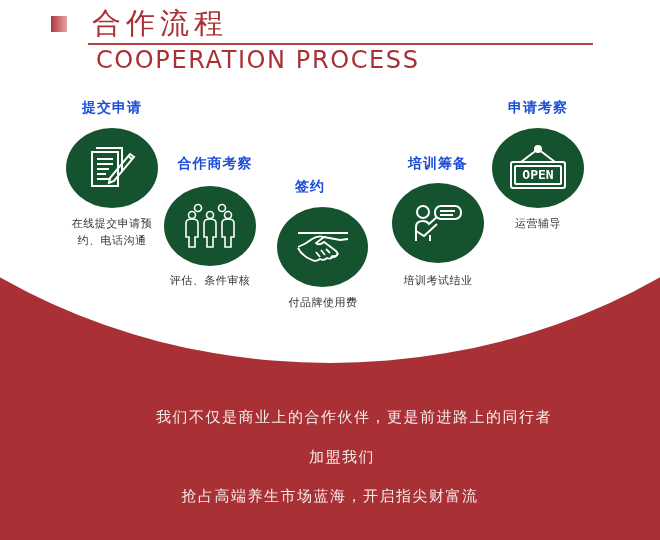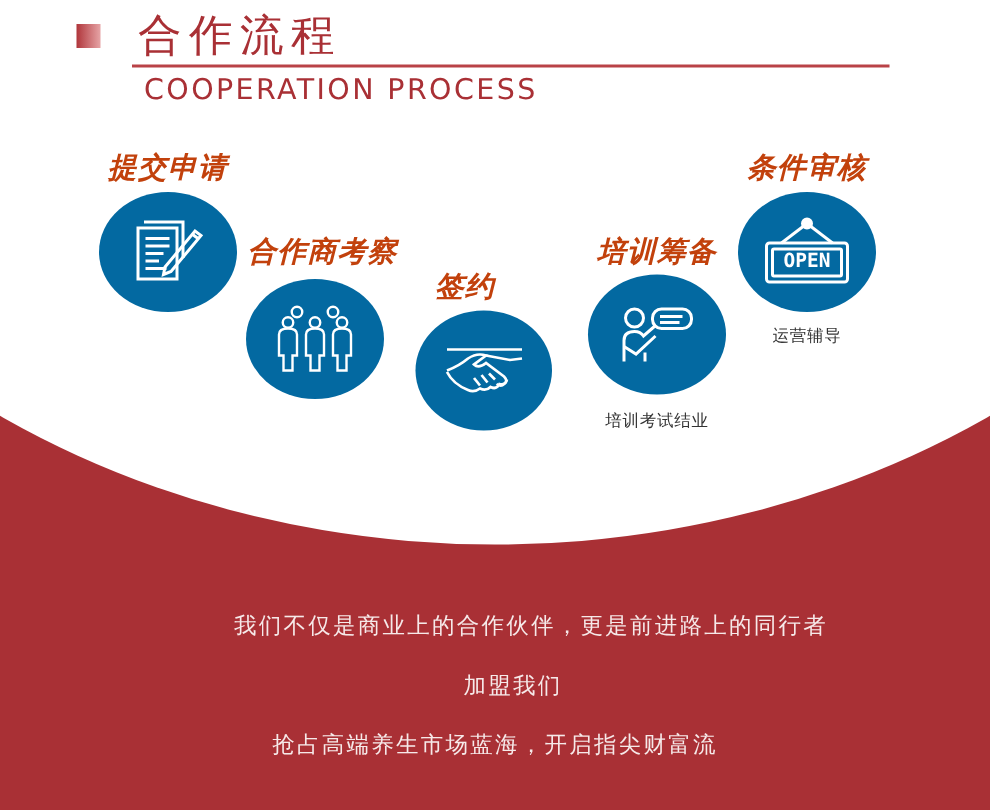--- a/index.html
+++ b/index.html
@@ -22,31 +22,31 @@
     }
     .header-title {
       position: absolute; left: 92px; top: 5px; font-size: 29px; line-height: 36px;
       color: #a93035; letter-spacing: 5px; font-weight: 500;
     }
     .header-rule {
       position: absolute; left: 88px; top: 43px; width: 505px; height: 2px;
       background: #b94247;
     }
     .header-sub {
-      position: absolute; left: 96px; top: 48px; font-size: 19px; line-height: 24px;
+      position: absolute; left: 96px; top: 48px; font-size: 24px; line-height: 24px;
       color: #a93035; letter-spacing: 1.6px;
       font-family: "DejaVu Sans", "Liberation Sans", sans-serif;
     }
     .step-title {
-      position: absolute; font-size: 19px; font-weight: bold; color: #c2410c;
-      white-space: nowrap; text-align: center; letter-spacing: 1px; font-style: italic;
+      position: absolute; font-size: 14px; font-weight: bold; color: #1d4ed8;
+      white-space: nowrap; text-align: center; letter-spacing: 1px;
     }
     .step-circle {
       position: absolute; width: 92px; height: 80px; border-radius: 50%;
-      background: #0369a1;
+      background: #14532d;
       display: flex; align-items: center; justify-content: center;
     }
     .step-circle svg { display: block; }
     .step-desc {
       position: absolute; font-size: 11px; line-height: 17px; color: #333333;
       text-align: center; white-space: nowrap; letter-spacing: 0.5px;
     }
     .slogan {
       position: absolute; left: 0; width: 660px; text-align: center;
       color: #f6e9e9; font-size: 15px; letter-spacing: 1.5px;
@@ -74,59 +74,63 @@
         <line x1="13" y1="22" x2="29" y2="22"></line>
         <line x1="13" y1="27" x2="25" y2="27"></line>
         <line x1="13" y1="32" x2="22" y2="32"></line>
         <line x1="13" y1="37" x2="27" y2="37"></line>
         <path d="M26 36 l20 -24 l4 3 l-20 24 l-5 2 z"></path>
         <line x1="44" y1="14" x2="48" y2="17"></line>
       </svg>
     </span>
   </div>
   <div class="step-desc" style="left:56px; top:215px; width:112px;">
+    <div>在线提交申请预</div>
+    <div>约、电话沟通</div>
   </div>
 </div>
 
 <div>
   <div class="step-title" style="left:160px; top:155px; width:110px;">合作商考察</div>
   <div class="step-circle" style="left:164px; top:186px;">
     <span>
       <svg width="54" height="46" viewBox="0 0 54 46" fill="none" stroke="#fff" stroke-width="1.6">
         <circle cx="15" cy="5" r="3.5"></circle>
           <circle cx="39" cy="5" r="3.5"></circle>
         <circle cx="9" cy="12" r="3.5"></circle>
           <circle cx="27" cy="12" r="3.5"></circle>
           <circle cx="45" cy="12" r="3.5"></circle>
         <path d="M3 34 v-14 q0 -4 6 -4 q6 0 6 4 v14 h-3 v10 h-6 v-10 z"></path>
         <path d="M21 34 v-14 q0 -4 6 -4 q6 0 6 4 v14 h-3 v10 h-6 v-10 z"></path>
         <path d="M39 34 v-14 q0 -4 6 -4 q6 0 6 4 v14 h-3 v10 h-6 v-10 z"></path>
       </svg>
     </span>
   </div>
   <div class="step-desc" style="left:154px; top:272px; width:112px;">
+    <div>评估、条件审核</div>
   </div>
 </div>
 
 <div>
   <div class="step-title" style="left:264px; top:178px; width:92px;">签约</div>
   <div class="step-circle" style="left:277px; top:207px; width:91px; height:80px;">
     <span>
       <svg width="58" height="34" viewBox="0 0 58 34" fill="none" stroke="#fff" stroke-width="1.8">
         <line x1="4" y1="3" x2="54" y2="3"></line>
         <path d="M4 17 q8 -3 14 -8 q6 -4 12 -2 l-8 6 q3 3 8 -1 l12 9 q3 3 0 5 q-2 2 -5 0"></path>
         <path d="M30 7 l16 3 l8 -1"></path>
         <path d="M4 18 q4 8 14 12 q4 2 8 -1 q4 2 7 -1 q4 2 6 -2 q4 1 5 -3"></path>
         <line x1="22" y1="22" x2="26" y2="27"></line>
         <line x1="27" y1="20" x2="31" y2="25"></line>
         <line x1="32" y1="19" x2="36" y2="23"></line>
       </svg>
     </span>
   </div>
   <div class="step-desc" style="left:265px; top:294px; width:116px;">
+    <div>付品牌使用费</div>
   </div>
 </div>
 
 <div>
   <div class="step-title" style="left:392px; top:155px; width:92px;">培训筹备</div>
   <div class="step-circle" style="left:392px; top:183px;">
     <span>
       <svg width="50" height="40" viewBox="0 0 50 40" fill="none" stroke="#fff" stroke-width="2">
         <circle cx="10" cy="9" r="6"></circle>
         <path d="M3 38 v-14 q0 -6 7 -6 q4 0 6 3 l8 -7"></path>
@@ -137,21 +141,21 @@
         <line x1="27" y1="12" x2="40" y2="12"></line>
       </svg>
     </span>
   </div>
   <div class="step-desc" style="left:382px; top:272px; width:112px;">
     <div>培训考试结业</div>
   </div>
 </div>
 
 <div>
-  <div class="step-title" style="left:492px; top:99px; width:92px;">条件审核</div>
+  <div class="step-title" style="left:492px; top:99px; width:92px;">申请考察</div>
   <div class="step-circle" style="left:492px; top:128px;">
     <span style="position:relative; display:block; width:62px; height:48px;">
       <svg width="62" height="48" viewBox="0 0 62 48" fill="none" stroke="#fff" stroke-width="2" style="position:absolute; left:0; top:0;">
         <circle cx="31" cy="5" r="3" fill="#fff"></circle>
         <line x1="31" y1="5" x2="14" y2="18"></line>
         <line x1="31" y1="5" x2="48" y2="18"></line>
         <rect x="4" y="18" width="54" height="26" rx="2"></rect>
         <rect x="8" y="22" width="46" height="18" rx="1"></rect>
       </svg>
       <span style="position:absolute; left:8px; top:22px; width:46px; height:18px; line-height:18px; text-align:center; color:#fff; font-weight:bold; font-size:13px; font-family:'DejaVu Sans Mono', monospace; letter-spacing:0;">OPEN</span>

